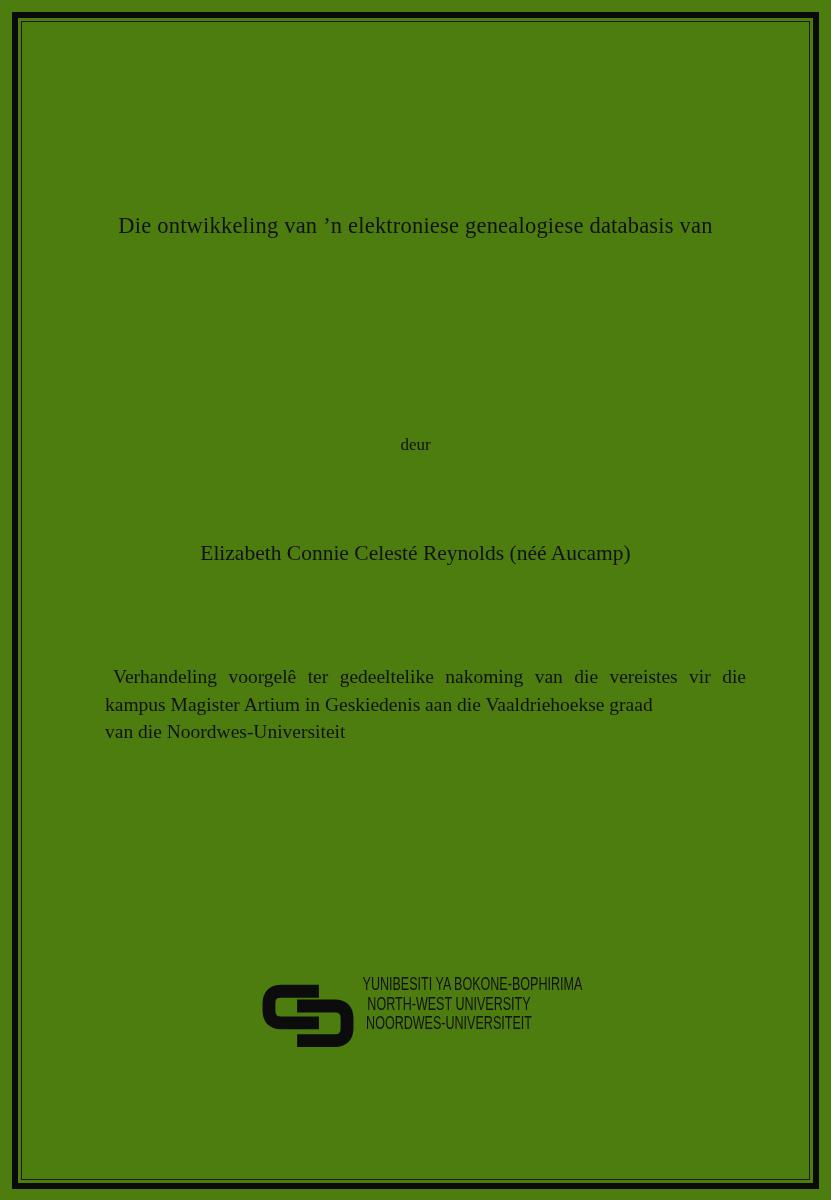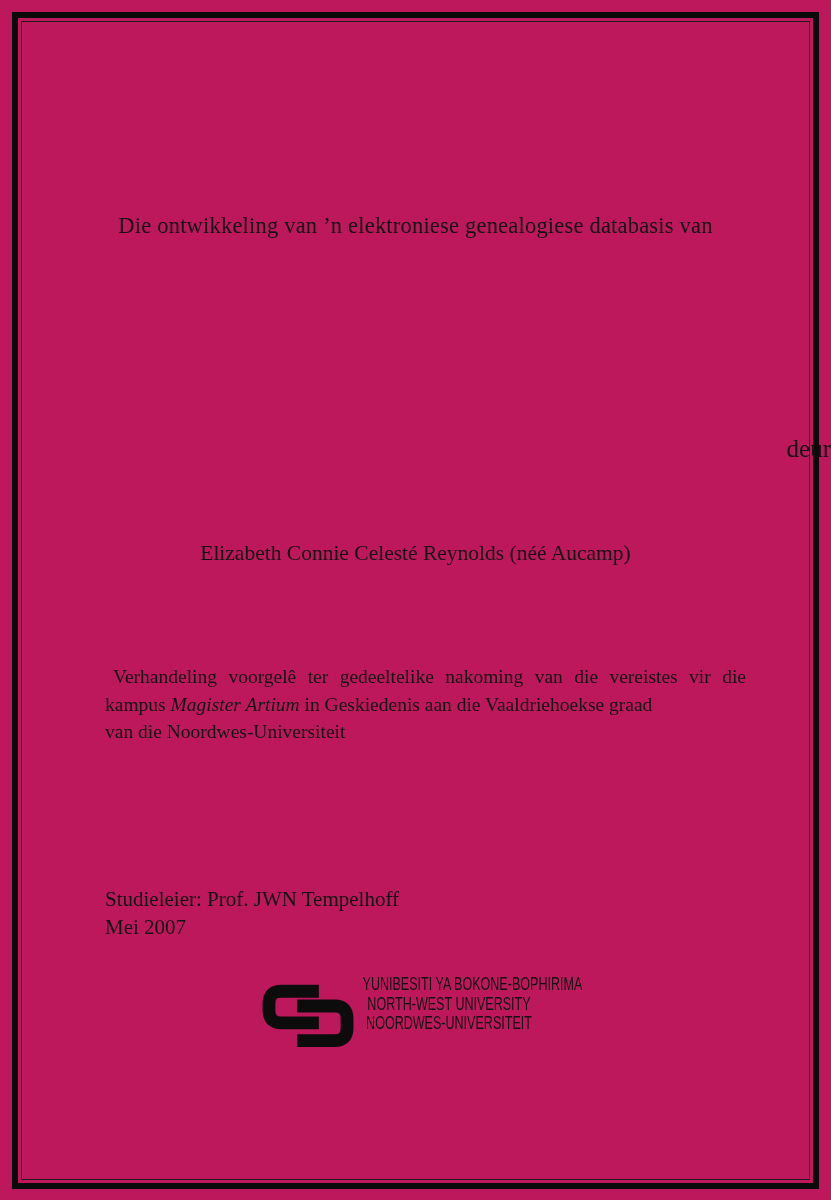--- a/index.html
+++ b/index.html
@@ -5,21 +5,21 @@
   html, body {
     margin: 0;
     padding: 0;
     background: #e8e8e6;
   }
   .page {
     position: relative;
     width: 831px;
     height: 1200px;
     margin: 0 auto;
-    background: #be185d;
+    background: #4d7c0f;
     overflow: hidden;
     font-family: "Liberation Serif", "DejaVu Serif", serif;
     color: #121212;
   }
   
   .frame-outer {
     position: absolute;
     left: 12px; top: 12px; right: 12px; bottom: 11px;
     border: 6px solid #0b0b0b;
     pointer-events: none;
@@ -38,22 +38,22 @@
     font-size: 22.5px;
     letter-spacing: 0.2px;
   }
   .title-line.l1 { top: 213px; }
   .title-line.l2 { top: 256px; }
 
   .byline {
     position: absolute;
     left: 0; right: 0;
     top: 435px;
-    text-align: right;
-    font-size: 25px;
+    text-align: center;
+    font-size: 17px;
   }
 
   .author {
     position: absolute;
     left: 0; right: 0;
     top: 511px;
     text-align: center;
     font-size: 21.5px;
     margin-top: 30px;
   }
@@ -64,21 +64,21 @@
     top: 663px;
     width: 641px;
     font-size: 19.5px;
     line-height: 27.5px;
   }
   .statement .just {
     text-align: justify;
     text-align-last: justify;
     margin-left: 8px;
   }
-  .statement .ital { font-style: italic; }
+  .statement .ital { }
 
   .supervisor-block {
     position: absolute;
     left: 105px;
     top: 885px;
     font-size: 21px;
     line-height: 28px;
   }
 
   .logo-row {
@@ -124,24 +124,20 @@
   <div class="byline">deur</div>
 
   <div class="author">Elizabeth Connie Celesté Reynolds (néé Aucamp)</div>
 
   <div class="statement">
     <div class="just">Verhandeling voorgelê ter gedeeltelike nakoming van die vereistes vir die</div>
     <div><span>kampus </span><span class="ital">Magister Artium</span><span> in Geskiedenis aan die Vaaldriehoekse graad</span></div>
     <div>van die Noordwes-Universiteit</div>
   </div>
 
-  <div class="supervisor-block">
-    <div>Studieleier: Prof. JWN Tempelhoff</div>
-    <div>Mei 2007</div>
-  </div>
 
   <div class="logo-row">
     <svg class="logo-mark" viewBox="0 0 110 86" xmlns="http://www.w3.org/2000/svg" aria-hidden="true">
       <path d="M 66 24.5 L 28 24.5 Q 15.5 24.5 15.5 37 L 15.5 44 Q 15.5 56.5 28 56.5 L 66 56.5" fill="none" stroke="#0c0c0c" stroke-width="13" stroke-linecap="butt"></path>
       <path d="M 44 39.5 L 82 39.5 Q 94.5 39.5 94.5 52 L 94.5 62 Q 94.5 74.5 82 74.5 L 44 74.5" fill="none" stroke="#0c0c0c" stroke-width="13" stroke-linecap="butt"></path>
     </svg>
     <div class="logo-text">
       <div>YUNIBESITI YA BOKONE-BOPHIRIMA</div>
       <div>NORTH-WEST UNIVERSITY</div>
       <div>NOORDWES-UNIVERSITEIT</div>

